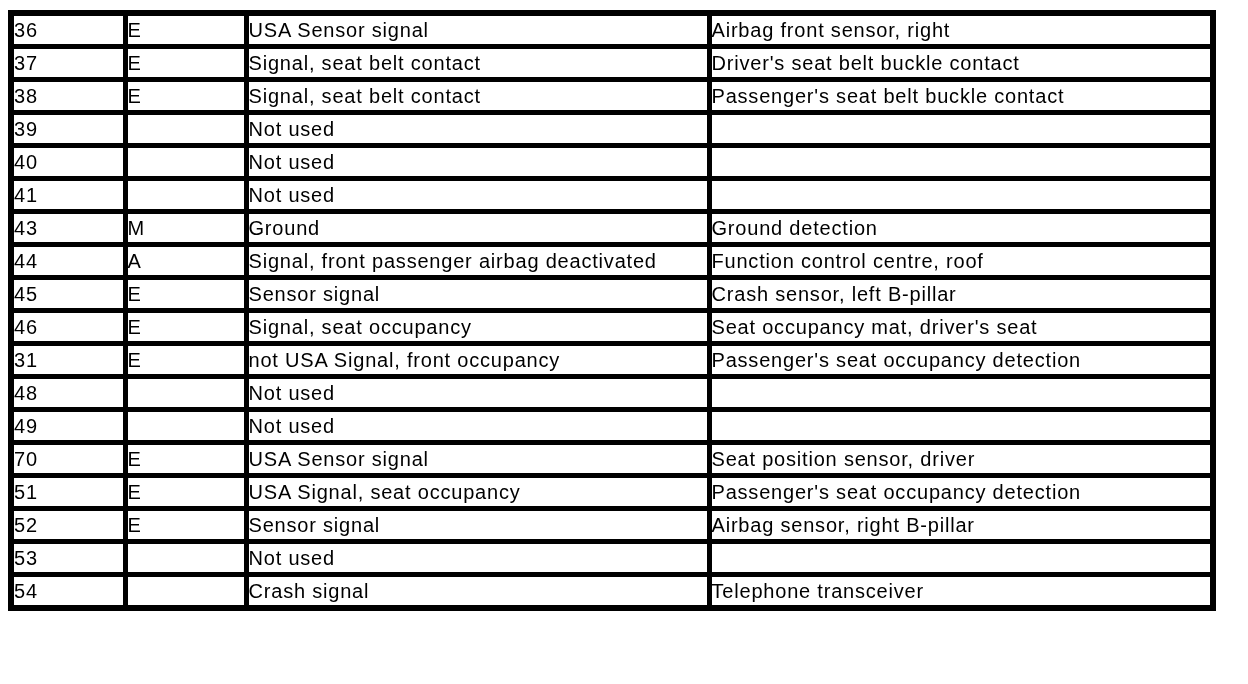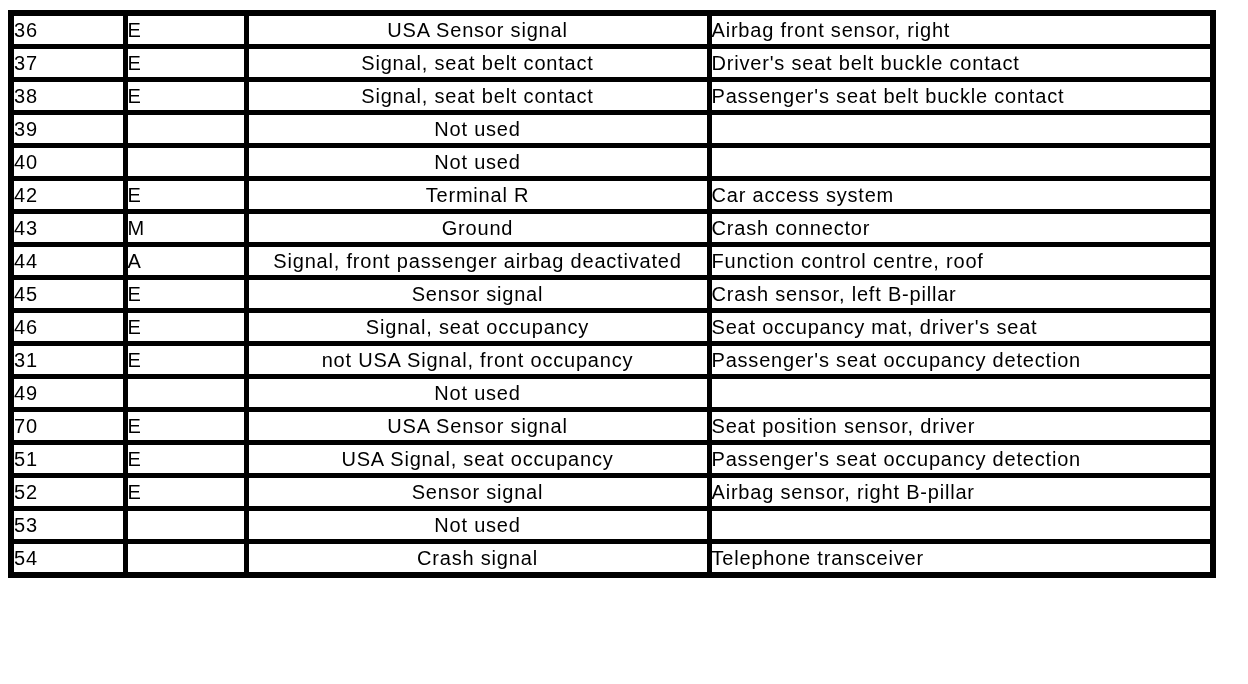--- a/index.html
+++ b/index.html
@@ -31,21 +31,21 @@
     border: 5px solid #000000;
     height: 28px;
     line-height: 28px;
     vertical-align: top;
     padding: 0;
     overflow: hidden;
     background: #ffffff;
   }
   td.c-pin    { padding-left: 10px; }
   td.c-code   { padding-left: 12px; }
-  td.c-signal { padding-left: 12px; text-align: center; }
+  td.c-signal { padding-left: 12px; }
   td.c-comp   { padding-left: 14px; }
 </style>
 </head>
 <body>
 
 <div class="page">
   <table class="pin-table">
     <colgroup>
       <col style="width:114px">
       <col style="width:121px">
@@ -81,33 +81,33 @@
     <td class="c-comp"></td>
   </tr>
 
   <tr>
     <td class="c-pin">40</td>
     <td class="c-code"></td>
     <td class="c-signal">Not used</td>
     <td class="c-comp"></td>
   </tr>
 
+  <tr>
+    <td class="c-pin">41</td>
+    <td class="c-code"></td>
+    <td class="c-signal">Not used</td>
+    <td class="c-comp"></td>
+  </tr>
 
-  <tr>
-    <td class="c-pin">42</td>
-    <td class="c-code">E</td>
-    <td class="c-signal">Terminal R</td>
-    <td class="c-comp">Car access system</td>
-  </tr>
 
   <tr>
     <td class="c-pin">43</td>
     <td class="c-code">M</td>
     <td class="c-signal">Ground</td>
-    <td class="c-comp">Crash connector</td>
+    <td class="c-comp">Ground detection</td>
   </tr>
 
   <tr>
     <td class="c-pin">44</td>
     <td class="c-code">A</td>
     <td class="c-signal">Signal, front passenger airbag deactivated</td>
     <td class="c-comp">Function control centre, roof</td>
   </tr>
 
   <tr>
@@ -124,20 +124,26 @@
     <td class="c-comp">Seat occupancy mat, driver's seat</td>
   </tr>
 
   <tr>
     <td class="c-pin">31</td>
     <td class="c-code">E</td>
     <td class="c-signal">not USA Signal, front occupancy</td>
     <td class="c-comp">Passenger's seat occupancy detection</td>
   </tr>
 
+  <tr>
+    <td class="c-pin">48</td>
+    <td class="c-code"></td>
+    <td class="c-signal">Not used</td>
+    <td class="c-comp"></td>
+  </tr>
 
   <tr>
     <td class="c-pin">49</td>
     <td class="c-code"></td>
     <td class="c-signal">Not used</td>
     <td class="c-comp"></td>
   </tr>
 
   <tr>
     <td class="c-pin">70</td>

